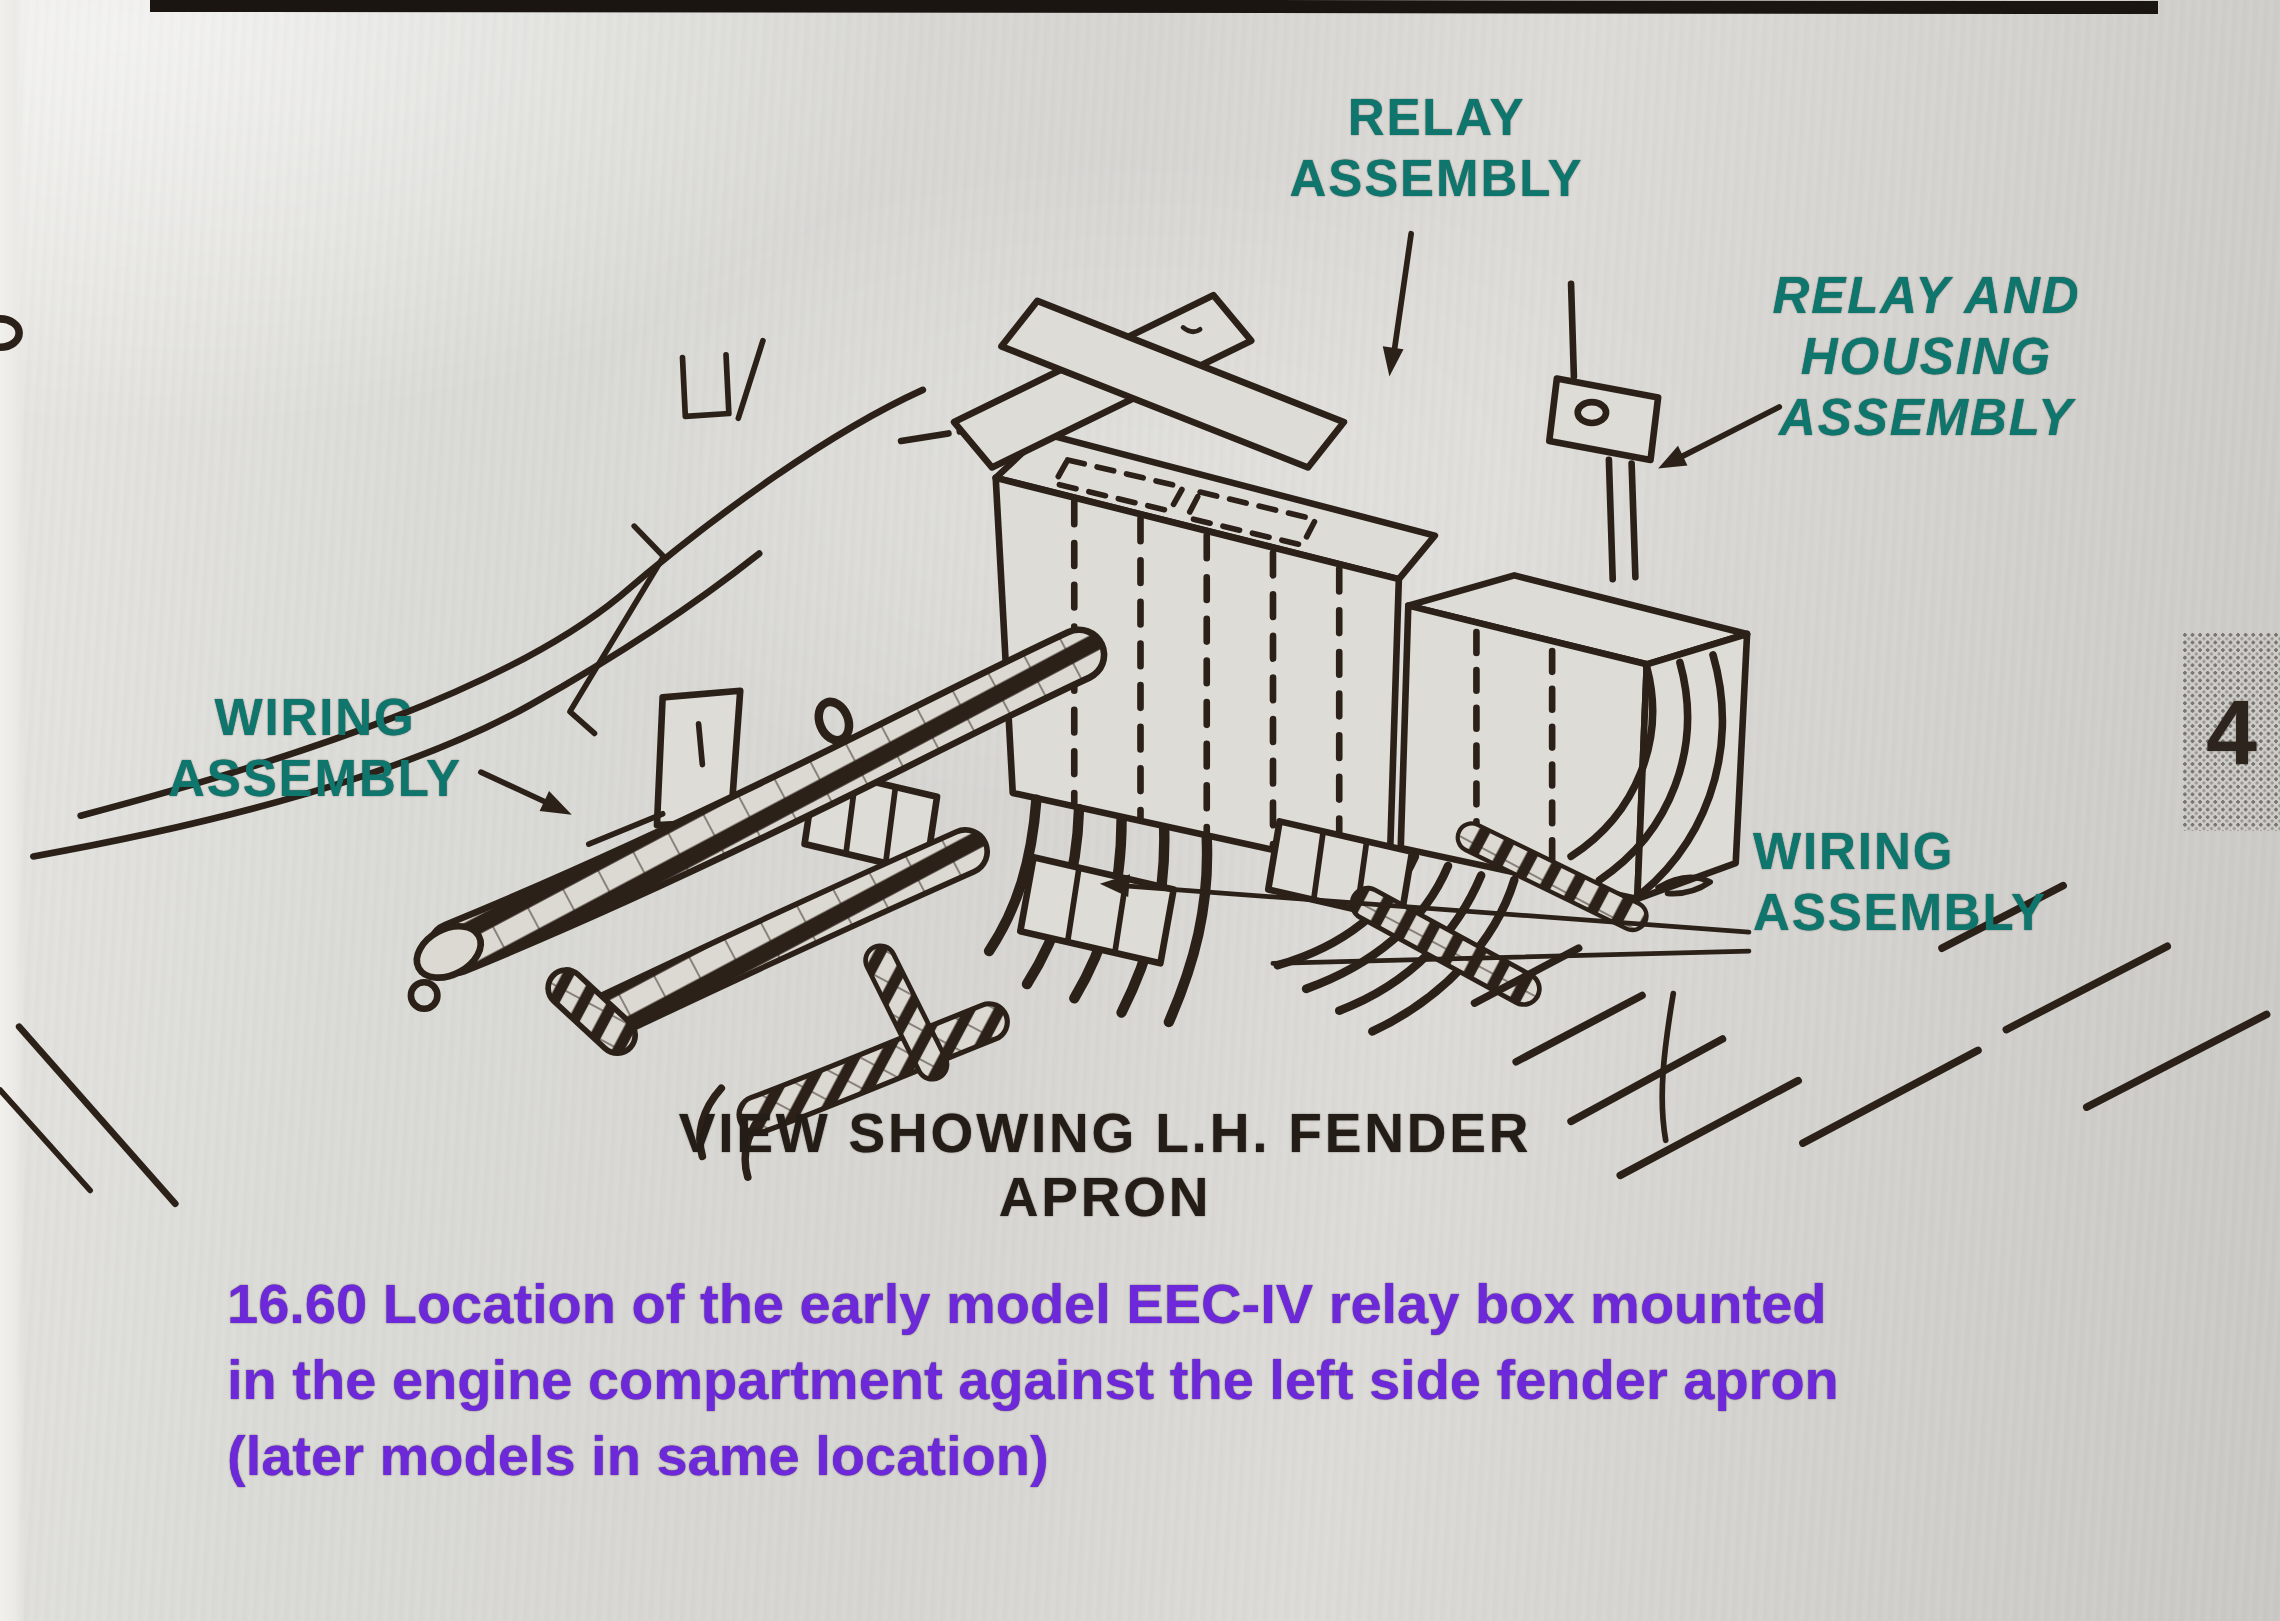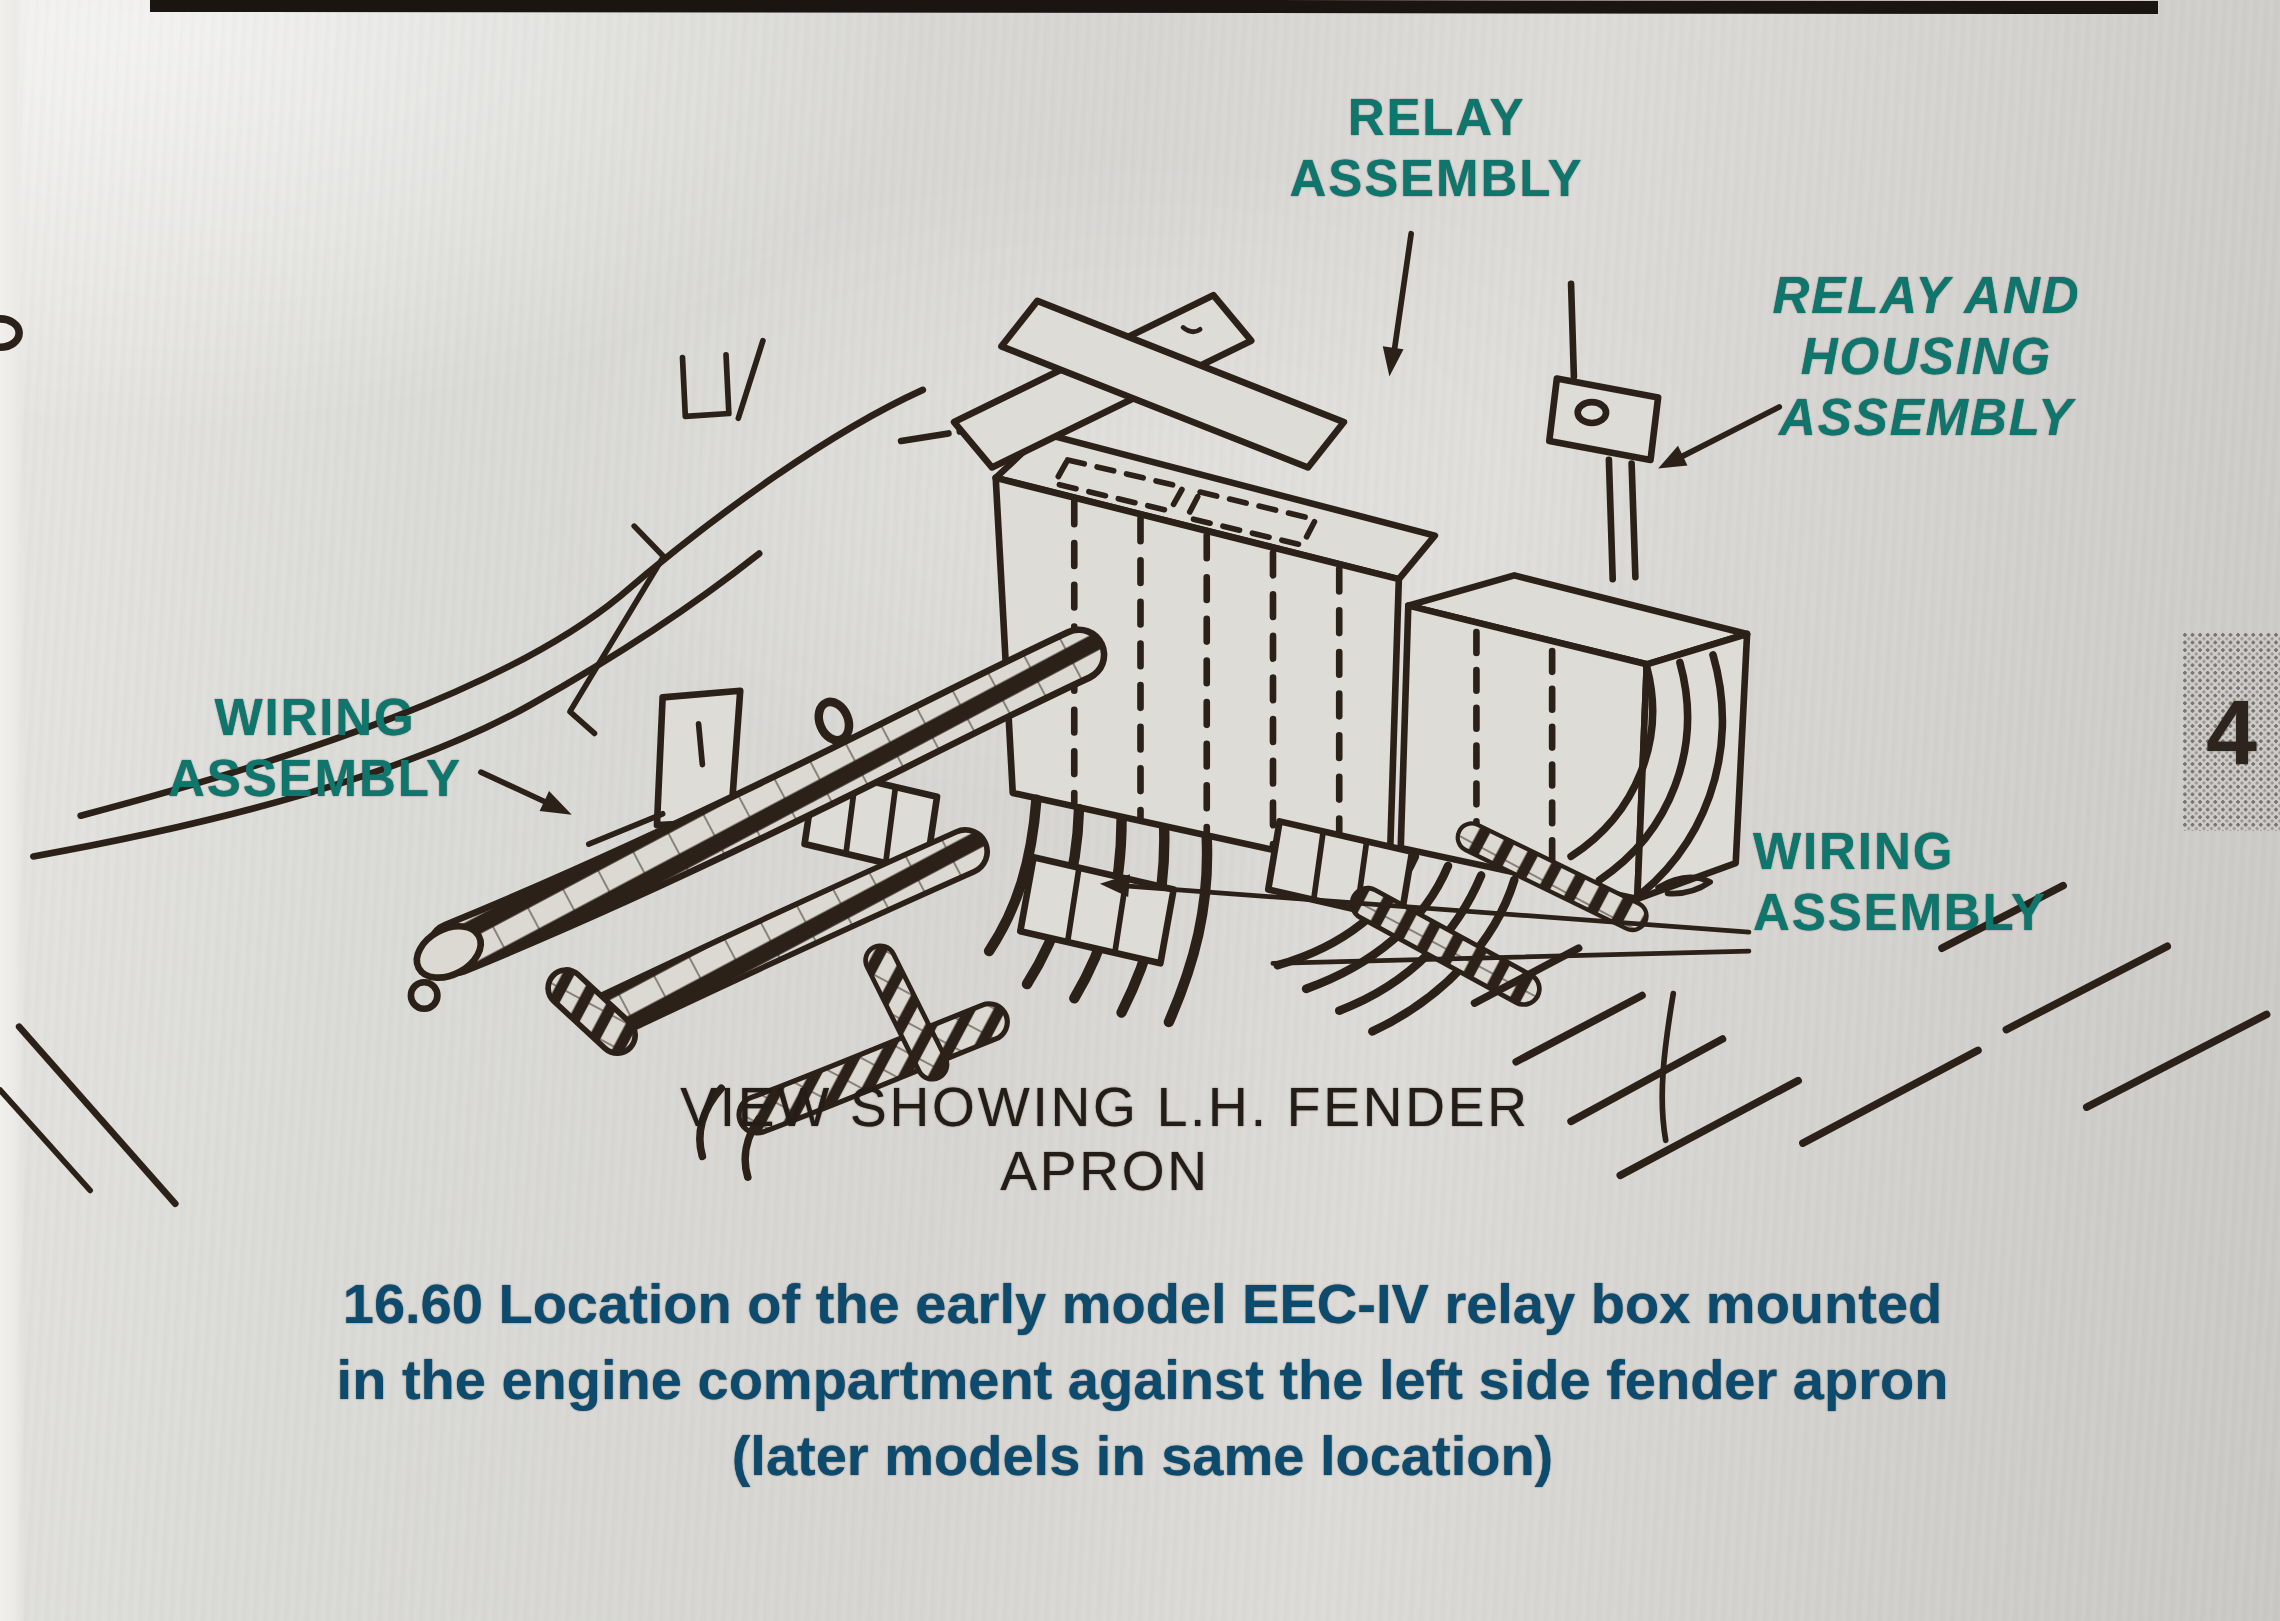--- a/index.html
+++ b/index.html
@@ -29,28 +29,28 @@
   .diagram-label{
     position:absolute;font-weight:700;font-size:51px;line-height:61px;
     letter-spacing:1.9px;white-space:pre-line;text-align:center;
     color:#0f766e;text-shadow:0 0 1.4px rgba(45,34,25,.75);
   }
   .label-relay{left:1285px;top:87px;width:303px;}
   .label-housing{left:1768px;top:265px;width:317px;font-style:italic;}
   .label-wiring-left{left:159px;top:687px;width:312px;}
   .label-wiring-right{left:1753px;top:821px;width:341px;text-align:left;}
   .view-title{
-    position:absolute;left:575px;top:1075px;width:1060px;text-align:center;
-    font-weight:400;font-size:55px;letter-spacing:2.8px;color:#241c16;
+    position:absolute;left:575px;top:1101px;width:1060px;text-align:center;
+    font-weight:700;font-size:55px;letter-spacing:2.8px;color:#241c16;
     text-shadow:0 0 1.4px rgba(40,30,22,.8);
   }
   .caption{
-    position:absolute;left:227px;top:1266px;width:1831px;text-align:center;
+    position:absolute;left:227px;top:1266px;width:1831px;
     font-weight:700;font-size:56px;line-height:76px;white-space:pre-line;
-    color:#0c4a6e;text-shadow:0 0 1.5px rgba(35,27,20,.75);
+    color:#6d28d9;text-shadow:0 0 1.5px rgba(35,27,20,.75);
   }
   .chapter-tab{
     position:absolute;left:2183px;top:633px;width:97px;height:198px;
     display:flex;align-items:center;justify-content:center;
     background-color:#cfcdc9;
     background-image:
       radial-gradient(circle at 1.9px 1.9px, rgba(48,45,40,.55) 1.5px, transparent 2px),
       radial-gradient(circle at 5.7px 5.7px, rgba(48,45,40,.35) 1.3px, transparent 1.8px);
     background-size:7.6px 7.6px,7.6px 7.6px;
   }

